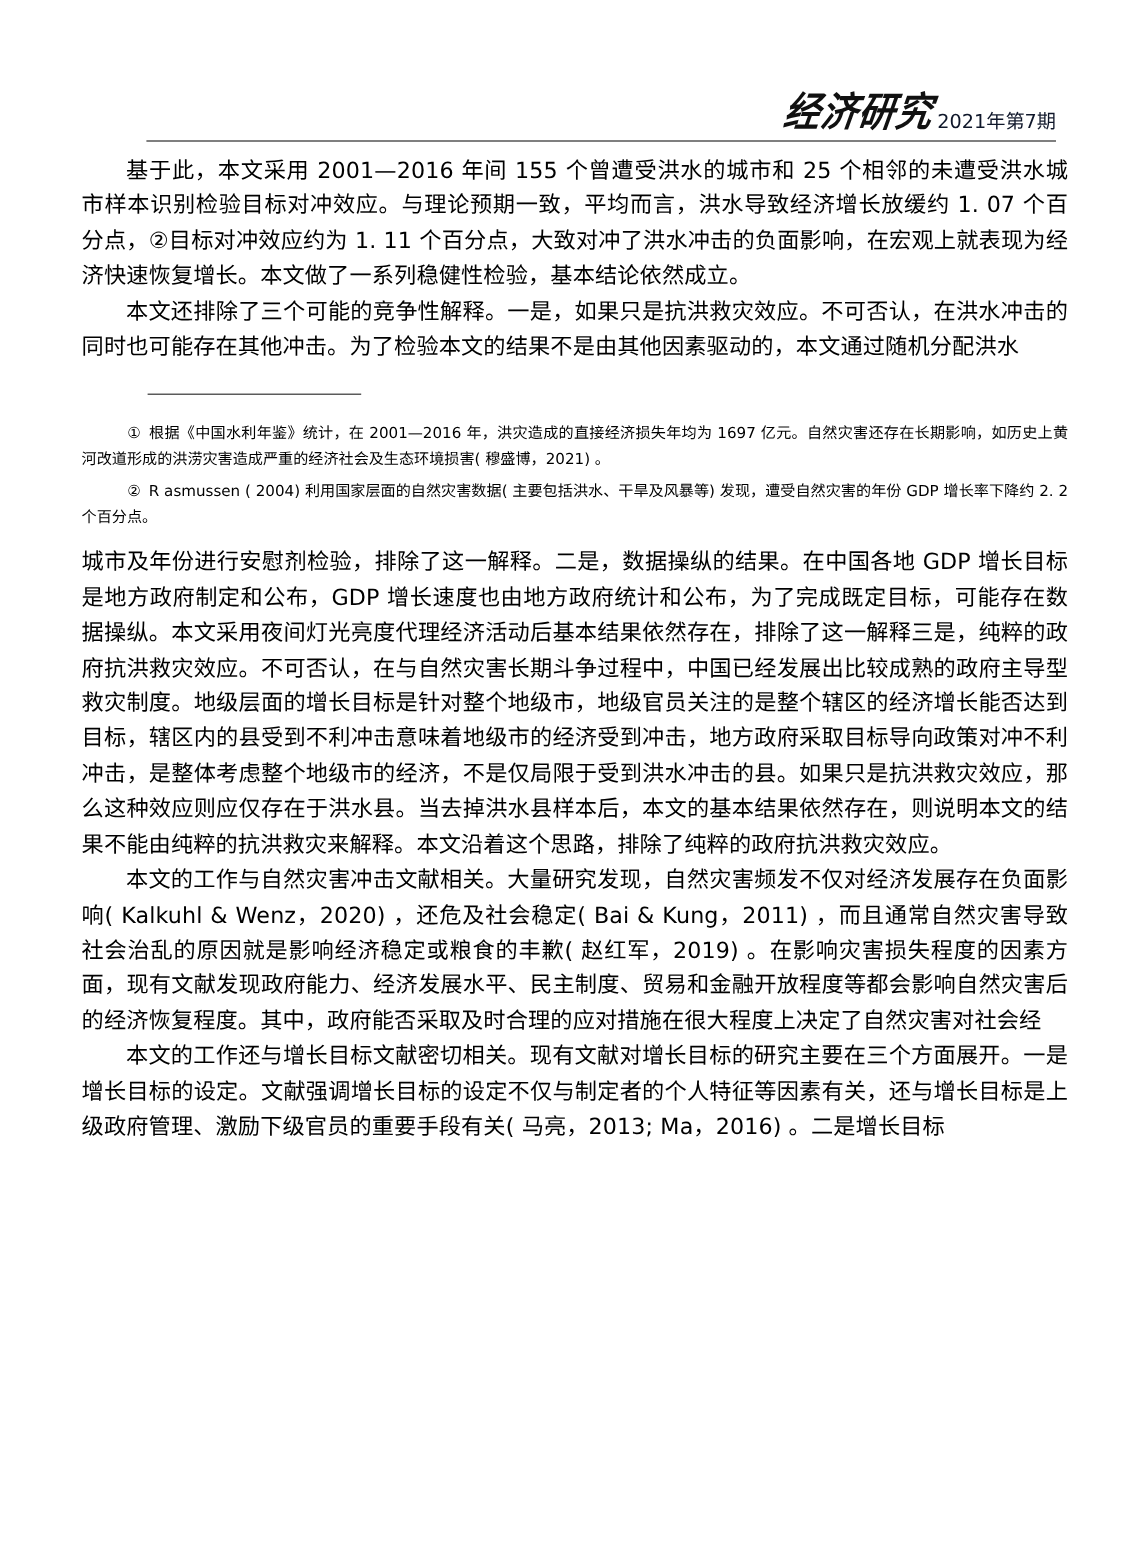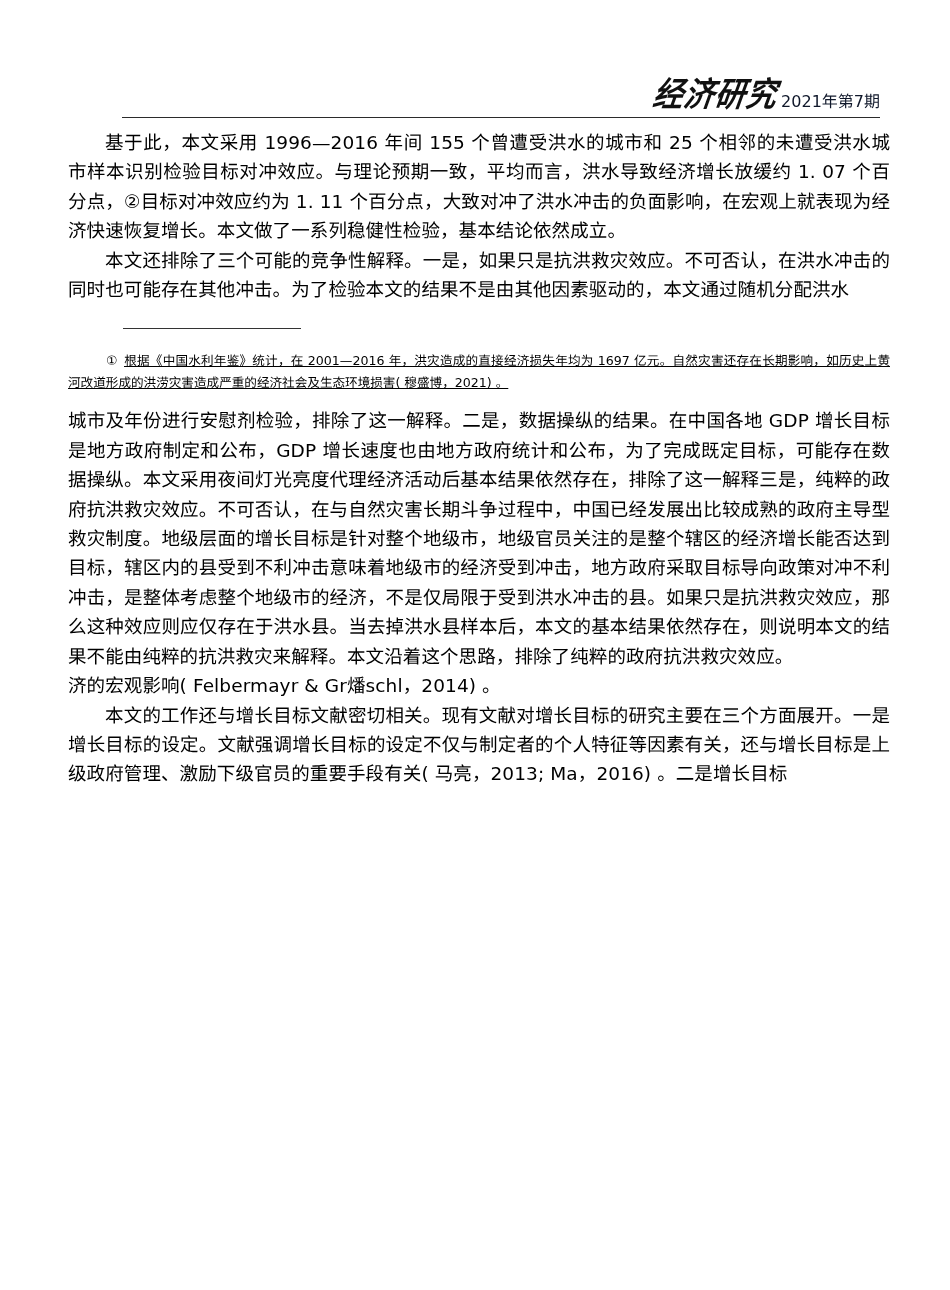--- a/index.html
+++ b/index.html
@@ -108,21 +108,20 @@
     margin: 0;
     padding: 0;
   }
   p.footnote {
     margin: 0 0 4px 0;
     font-size: 12.6px;
     line-height: 22px;
     text-align: justify;
     text-justify: inter-ideograph;
     color: #000;
-    text-decoration: underline;
   }
   .fn-marker {
     display: inline-block;
     width: 56px;
     text-indent: 38px;
   }
 
   .gap-after-footnotes { height: 8px; }
 </style>
 </head>
@@ -133,38 +132,41 @@
   <div class="header">
     <div class="masthead">
       <span class="masthead-logo">经济研究</span>
       <span class="masthead-issue">2021年第7期</span>
     </div>
     <div class="header-rule"></div>
   </div>
 
   <div class="content">
 
-    <p class="body indent">基于此，本文采用 1996—2016 年间 155 个曾遭受洪水的城市和 25 个相邻的未遭受洪水城市样本识别检验目标对冲效应。与理论预期一致，平均而言，洪水导致经济增长放缓约 1. 07 个百分点，②目标对冲效应约为 1. 11 个百分点，大致对冲了洪水冲击的负面影响，在宏观上就表现为经济快速恢复增长。本文做了一系列稳健性检验，基本结论依然成立。</p>
+    <p class="body indent">基于此，本文采用 2001—2016 年间 155 个曾遭受洪水的城市和 25 个相邻的未遭受洪水城市样本识别检验目标对冲效应。与理论预期一致，平均而言，洪水导致经济增长放缓约 1. 07 个百分点，②目标对冲效应约为 1. 11 个百分点，大致对冲了洪水冲击的负面影响，在宏观上就表现为经济快速恢复增长。本文做了一系列稳健性检验，基本结论依然成立。</p>
 
     <p class="body indent">本文还排除了三个可能的竞争性解释。一是，如果只是抗洪救灾效应。不可否认，在洪水冲击的同时也可能存在其他冲击。为了检验本文的结果不是由其他因素驱动的，本文通过随机分配洪水</p>
 
     <div class="fn-sep-wrap">
       <div class="fn-sep"></div>
     </div>
 
     <div class="footnotes">
       <p class="footnote">
         <span class="fn-marker">①</span><span>根据《中国水利年鉴》统计，在 2001—2016 年，洪灾造成的直接经济损失年均为 1697 亿元。自然灾害还存在长期影响，如历史上黄河改道形成的洪涝灾害造成严重的经济社会及生态环境损害( 穆盛博，2021) 。</span>
       </p>
+      <p class="footnote">
+        <span class="fn-marker">②</span><span>R asmussen ( 2004) 利用国家层面的自然灾害数据( 主要包括洪水、干旱及风暴等) 发现，遭受自然灾害的年份 GDP 增长率下降约 2. 2 个百分点。</span>
+      </p>
     </div>
 
     <div class="gap-after-footnotes"></div>
 
     <p class="body">城市及年份进行安慰剂检验，排除了这一解释。二是，数据操纵的结果。在中国各地 GDP 增长目标是地方政府制定和公布，GDP 增长速度也由地方政府统计和公布，为了完成既定目标，可能存在数据操纵。本文采用夜间灯光亮度代理经济活动后基本结果依然存在，排除了这一解释三是，纯粹的政府抗洪救灾效应。不可否认，在与自然灾害长期斗争过程中，中国已经发展出比较成熟的政府主导型救灾制度。地级层面的增长目标是针对整个地级市，地级官员关注的是整个辖区的经济增长能否达到目标，辖区内的县受到不利冲击意味着地级市的经济受到冲击，地方政府采取目标导向政策对冲不利冲击，是整体考虑整个地级市的经济，不是仅局限于受到洪水冲击的县。如果只是抗洪救灾效应，那么这种效应则应仅存在于洪水县。当去掉洪水县样本后，本文的基本结果依然存在，则说明本文的结果不能由纯粹的抗洪救灾来解释。本文沿着这个思路，排除了纯粹的政府抗洪救灾效应。</p>
 
 
+    <p class="body indent">本文的工作与自然灾害冲击文献相关。大量研究发现，自然灾害频发不仅对经济发展存在负面影响( Kalkuhl &amp; Wenz，2020) ，还危及社会稳定( Bai &amp; Kung，2011) ，而且通常自然灾害导致社会治乱的原因就是影响经济稳定或粮食的丰歉( 赵红军，2019) 。在影响灾害损失程度的因素方面，现有文献发现政府能力、经济发展水平、民主制度、贸易和金融开放程度等都会影响自然灾害后的经济恢复程度。其中，政府能否采取及时合理的应对措施在很大程度上决定了自然灾害对社会经</p>
 
-    <p class="body">济的宏观影响( Felbermayr &amp; Gr燔schl，2014) 。</p>
 
     <p class="body indent">本文的工作还与增长目标文献密切相关。现有文献对增长目标的研究主要在三个方面展开。一是增长目标的设定。文献强调增长目标的设定不仅与制定者的个人特征等因素有关，还与增长目标是上级政府管理、激励下级官员的重要手段有关( 马亮，2013; Ma，2016) 。二是增长目标</p>
 
   </div>
 </div>
 
 </body></html>

